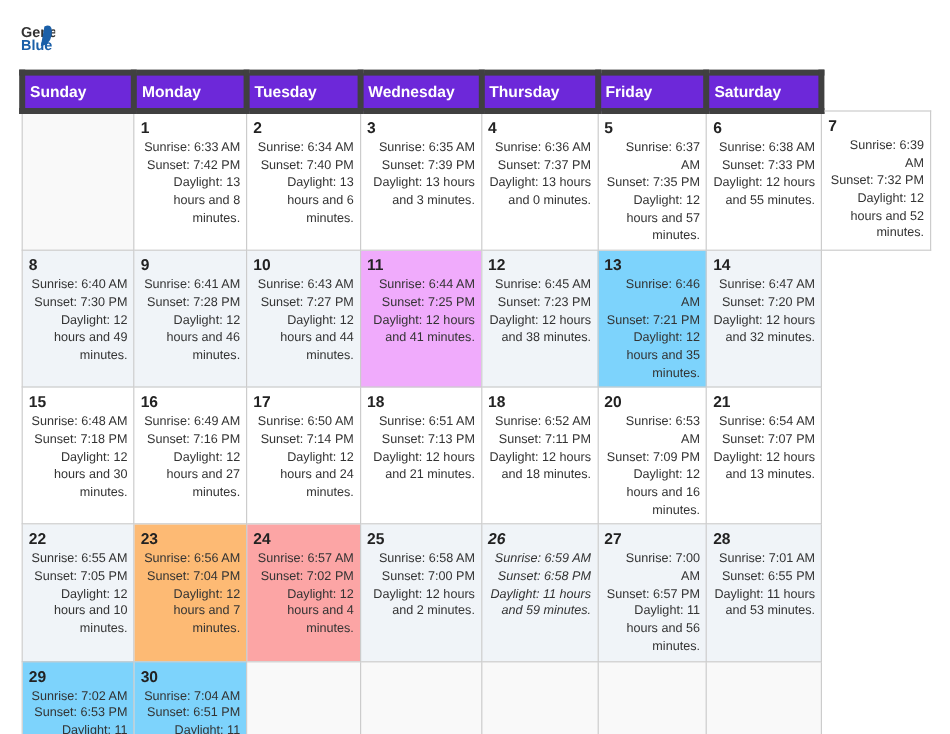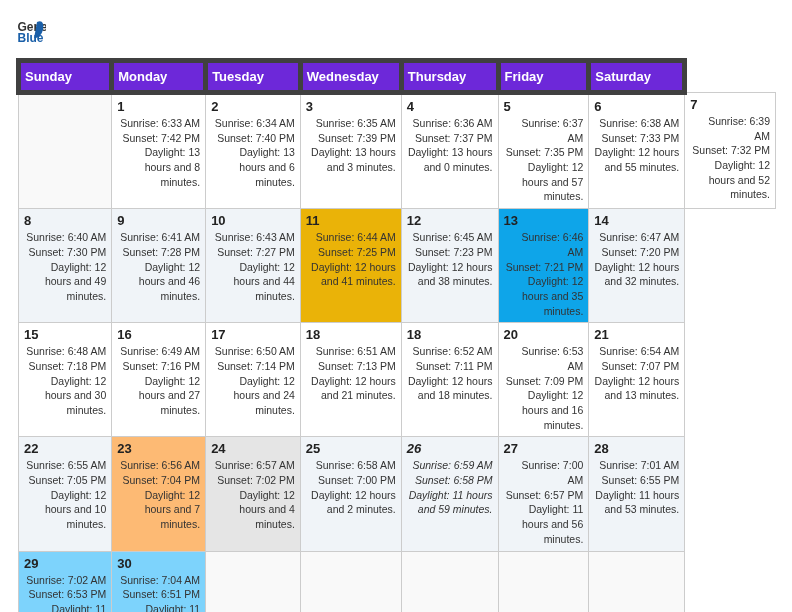--- a/index.html
+++ b/index.html
@@ -153,29 +153,29 @@
           <div class="day-info">Sunrise: 6:40 AM<br>Sunset: 7:30 PM<br>Daylight: 12 hours and 49 minutes.</div>
         </td>
         <td style="background: rgb(240, 244, 248);">
           <span class="day-num">9</span>
           <div class="day-info">Sunrise: 6:41 AM<br>Sunset: 7:28 PM<br>Daylight: 12 hours and 46 minutes.</div>
         </td>
         <td style="background: rgb(240, 244, 248); margin-top: 32px;">
           <span class="day-num">10</span>
           <div class="day-info">Sunrise: 6:43 AM<br>Sunset: 7:27 PM<br>Daylight: 12 hours and 44 minutes.</div>
         </td>
-        <td style="background: #eab308;">
+        <td style="background: #f0abfc;">
           <span class="day-num">11</span>
           <div class="day-info">Sunrise: 6:44 AM<br>Sunset: 7:25 PM<br>Daylight: 12 hours and 41 minutes.</div>
         </td>
         <td style="background: rgb(240, 244, 248);">
           <span class="day-num">12</span>
           <div class="day-info">Sunrise: 6:45 AM<br>Sunset: 7:23 PM<br>Daylight: 12 hours and 38 minutes.</div>
         </td>
-        <td style="background: #0ea5e9;">
+        <td style="background: #7dd3fc;">
           <span class="day-num">13</span>
           <div class="day-info">Sunrise: 6:46 AM<br>Sunset: 7:21 PM<br>Daylight: 12 hours and 35 minutes.</div>
         </td>
         <td style="background: rgb(240, 244, 248); margin-top: 25px;">
           <span class="day-num">14</span>
           <div class="day-info">Sunrise: 6:47 AM<br>Sunset: 7:20 PM<br>Daylight: 12 hours and 32 minutes.</div>
         </td>
       </tr>
       <tr>
         <td>
@@ -209,21 +209,21 @@
       </tr>
       <tr>
         <td style="background: rgb(240, 244, 248); margin-top: 47px;">
           <span class="day-num">22</span>
           <div class="day-info">Sunrise: 6:55 AM<br>Sunset: 7:05 PM<br>Daylight: 12 hours and 10 minutes.</div>
         </td>
         <td style="background: #fdba74;">
           <span class="day-num">23</span>
           <div class="day-info">Sunrise: 6:56 AM<br>Sunset: 7:04 PM<br>Daylight: 12 hours and 7 minutes.</div>
         </td>
-        <td style="background: #e5e5e5;">
+        <td style="background: #fca5a5;">
           <span class="day-num">24</span>
           <div class="day-info">Sunrise: 6:57 AM<br>Sunset: 7:02 PM<br>Daylight: 12 hours and 4 minutes.</div>
         </td>
         <td style="background: rgb(240, 244, 248);">
           <span class="day-num">25</span>
           <div class="day-info">Sunrise: 6:58 AM<br>Sunset: 7:00 PM<br>Daylight: 12 hours and 2 minutes.</div>
         </td>
         <td style="background: rgb(240, 244, 248); font-style: italic;">
           <span class="day-num">26</span>
           <div class="day-info">Sunrise: 6:59 AM<br>Sunset: 6:58 PM<br>Daylight: 11 hours and 59 minutes.</div>

